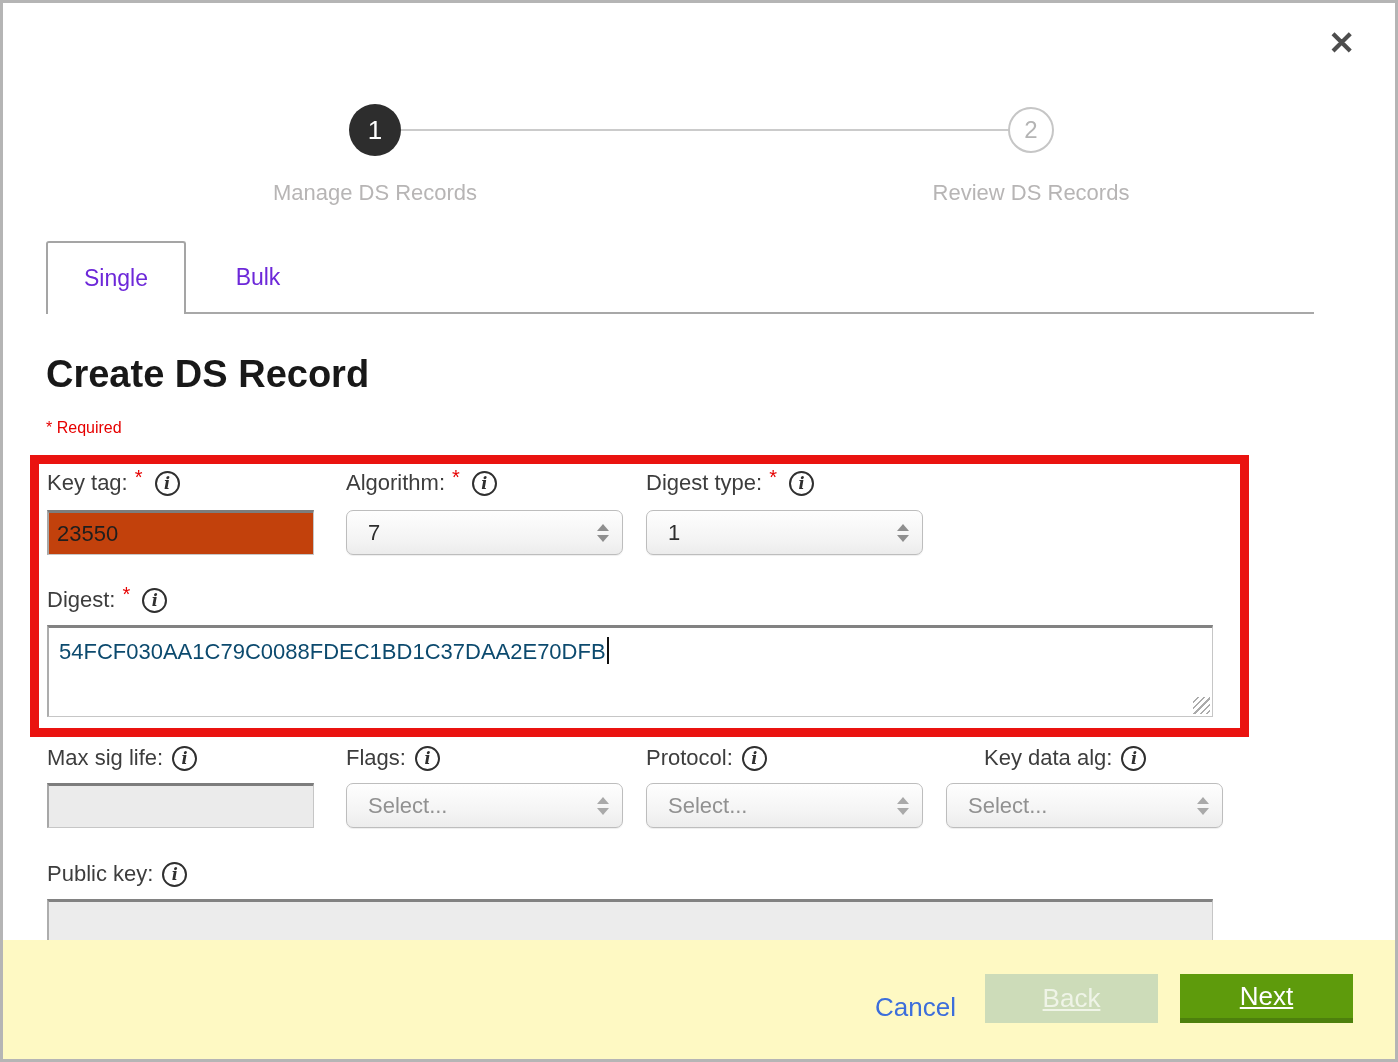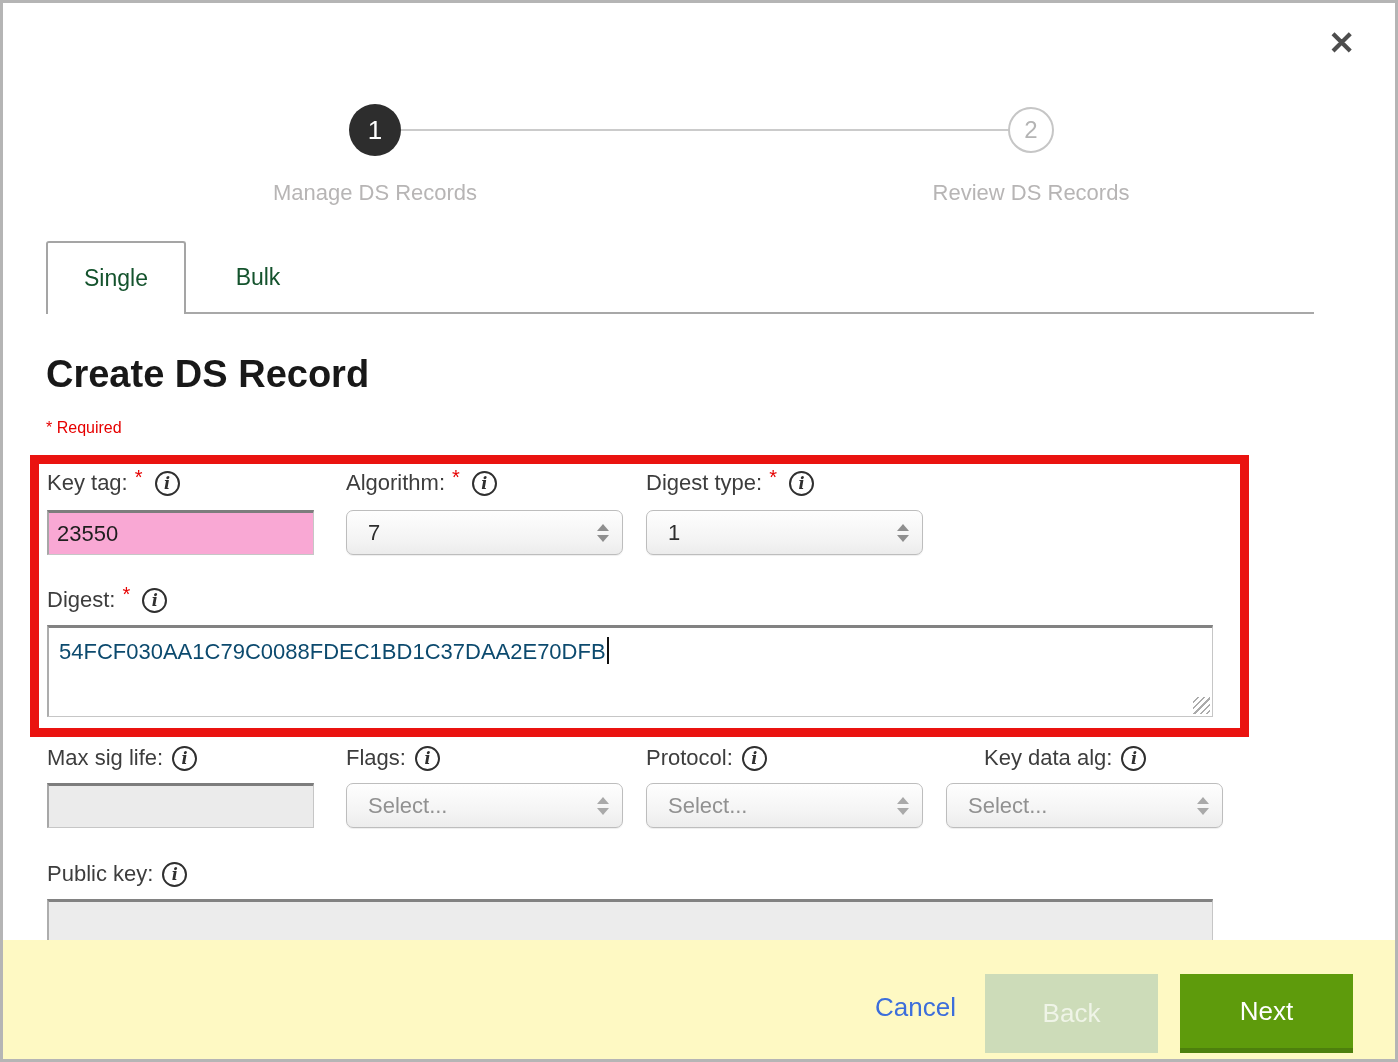--- a/index.html
+++ b/index.html
@@ -36,21 +36,21 @@
   }
   .step-label { position:absolute; top:177px; width:320px; text-align:center; font-size:22px; color:#b7b5b5; }
   .step-label-1 { left:212px; }
   .step-label-2 { left:868px; }
 
   
   .tabs-rule { position:absolute; left:43px; top:309px; width:1268px; height:2px; background:#a8a8a8; z-index:1; }
   .tab {
     position:absolute; top:238px; height:73px; width:140px; z-index:2;
     display:flex; align-items:center; justify-content:center;
-    font-size:23px; color:#14532d; cursor:pointer;
+    font-size:23px; color:#6d28d9; cursor:pointer;
   }
   .tab-active {
     left:43px; background:#fff; border:2px solid #a5a5a5; border-bottom:none;
     border-radius:3px 3px 0 0;
   }
   .tab-inactive { left:185px; top:240px; height:69px; }
 
   .page-title { position:absolute; left:43px; top:350px; font-size:38px; font-weight:bold; color:#181818; }
   .required-note { position:absolute; left:43px; top:416px; font-size:16px; color:#e60000; }
 
@@ -66,21 +66,21 @@
   .info-icon {
     display:inline-flex; width:25px; height:25px; margin-left:9px;
     border:2px solid #2f2f2f; border-radius:50%;
     align-items:center; justify-content:center;
     font-family:"DejaVu Serif", serif; font-style:italic; font-weight:bold;
     font-size:16px; color:#2f2f2f; cursor:pointer; flex:0 0 auto;
   }
 
   
   .text-input {
-    position:absolute; height:45px; background:#f9a8d4;
+    position:absolute; height:45px; background:#c2410c;
     border:1px solid #c6c6c6; border-top:3px solid #7d7d7d; border-left:2px solid #a7a7a7;
     font-family:"Liberation Sans", sans-serif; font-size:22px; color:#1e1e1e;
     padding:0 8px; outline:none;
   }
   .text-input.disabled { background:#ebebeb; }
 
   
   .select {
     position:absolute; height:45px; width:277px;
     border:1px solid #bdbdbd; border-radius:7px;
@@ -110,21 +110,21 @@
     cursor:nwse-resize;
   }
   .pk-textarea { background:#ececec; }
 
   
   .footer {
     position:absolute; left:0; right:0; top:937px; bottom:0;
     background:#fef9c3; z-index:7;
   }
   .cancel-link { position:absolute; left:872px; top:52px; font-size:26px; color:#3c6edb; cursor:pointer; }
-  .btn { position:absolute; top:34px; width:173px; height:79px; display:flex; align-items:center; justify-content:center; font-size:26px; cursor:pointer; }
+  .btn { position:absolute; top:34px; width:173px; height:49px; display:flex; align-items:center; justify-content:center; font-size:26px; cursor:pointer;text-decoration:underline; }
   .btn-back { left:982px; background:#cddcb9; color:#eff4e7; cursor:default; }
   .btn-next { left:1177px; background:#5e9b0c; color:#fff; border-bottom:5px solid #4d800d; }
 </style>
 </head>
 <body>
 
 <div class="modal">
 
   <div class="close-x">✕</div>
 

